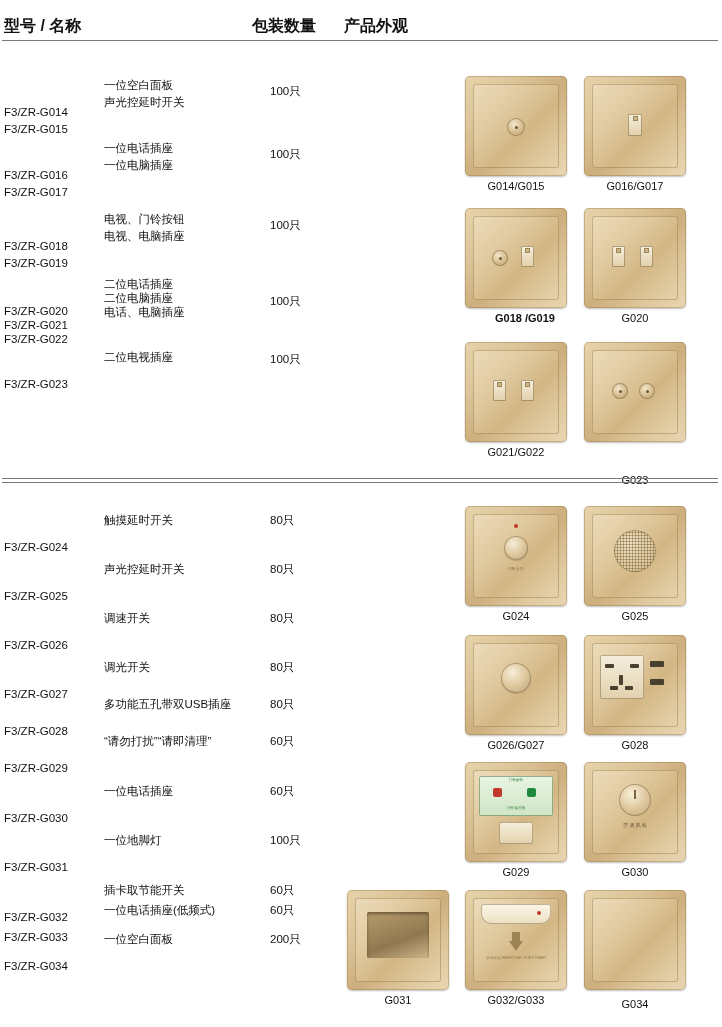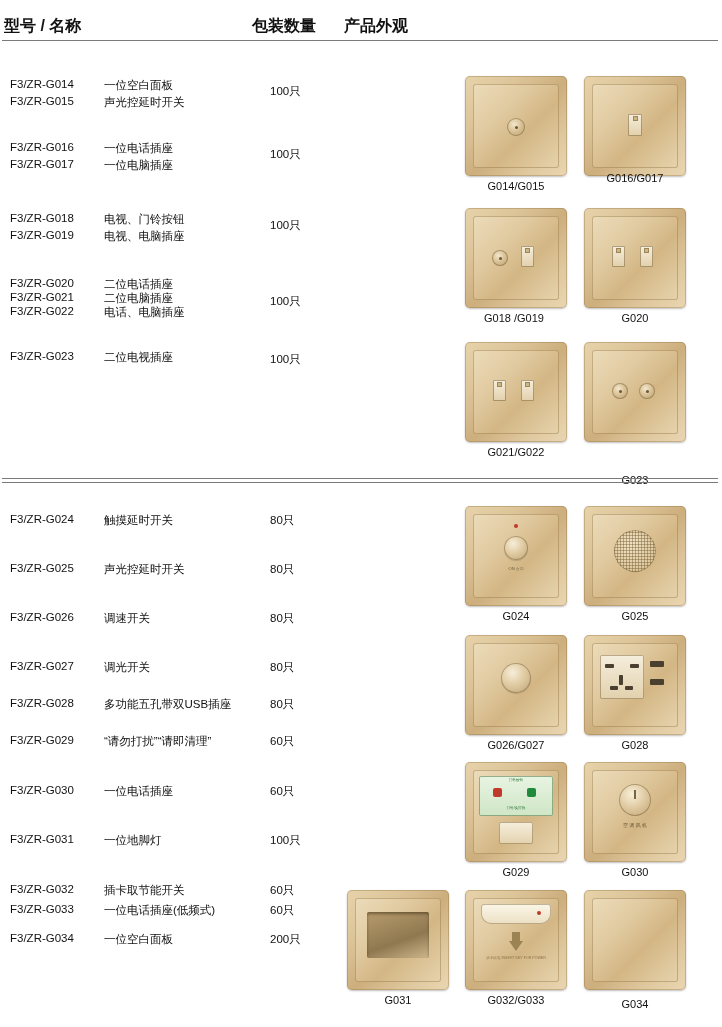--- a/index.html
+++ b/index.html
@@ -46,21 +46,21 @@
   .rule-mid1 { top: 478px; }
   .rule-mid2 { top: 482px; }
 
   
   .row {
     position: absolute;
     white-space: nowrap;
     font-size: 11.5px;
     color: #111;
   }
-  .code { position: absolute; left: 10px; }
+  .code { position: absolute; left: 4px; margin-top: 28px; }
   .name { position: absolute; left: 104px; }
   .qty  { position: absolute; left: 270px; }
 
   
   .sw {
     position: absolute;
     border-radius: 5px;
     background:
       linear-gradient(135deg, #e7d3ab 0%, #dcc498 28%, #cdae7d 52%, #dfc89e 78%, #e9d6b2 100%);
     box-shadow: inset 0 0 0 1px rgba(140,110,60,0.35),
@@ -310,29 +310,29 @@
     <div class="tvjack" style="left:34px; top:34px; width:18px; height:18px;"></div>
   </div>
 </div>
 <div class="cap" style="left:465px; top:180px; width:102px;">G014/G015</div>
 
 <div class="sw" style="left:584px; top:76px; width:102px; height:100px;">
   <div class="face">
     <div class="rjport" style="left:36px; top:30px; width:14px; height:22px;"></div>
   </div>
 </div>
-<div class="cap" style="left:584px; top:172px; width:102px;">G016/G017</div>
+<div class="cap" style="left:584px; top:180px; width:102px;">G016/G017</div>
 
 <div class="sw" style="left:465px; top:208px; width:102px; height:100px;">
   <div class="face">
     <div class="tvjack" style="left:19px; top:34px; width:16px; height:16px;"></div>
     <div class="rjport" style="left:48px; top:30px; width:13px; height:21px;"></div>
   </div>
 </div>
-<div class="cap" style="left:463px; top:312px; width:102px;">G018 /G019</div>
+<div class="cap" style="left:474px; top:312px; width:102px;font-weight:bold;">G018 /G019</div>
 
 <div class="sw" style="left:584px; top:208px; width:102px; height:100px;">
   <div class="face">
     <div class="rjport" style="left:20px; top:30px; width:13px; height:21px;"></div>
     <div class="rjport" style="left:48px; top:30px; width:13px; height:21px;"></div>
   </div>
 </div>
 <div class="cap" style="left:584px; top:312px; width:102px;">G020</div>
 
 <div class="sw" style="left:465px; top:342px; width:102px; height:100px;">

